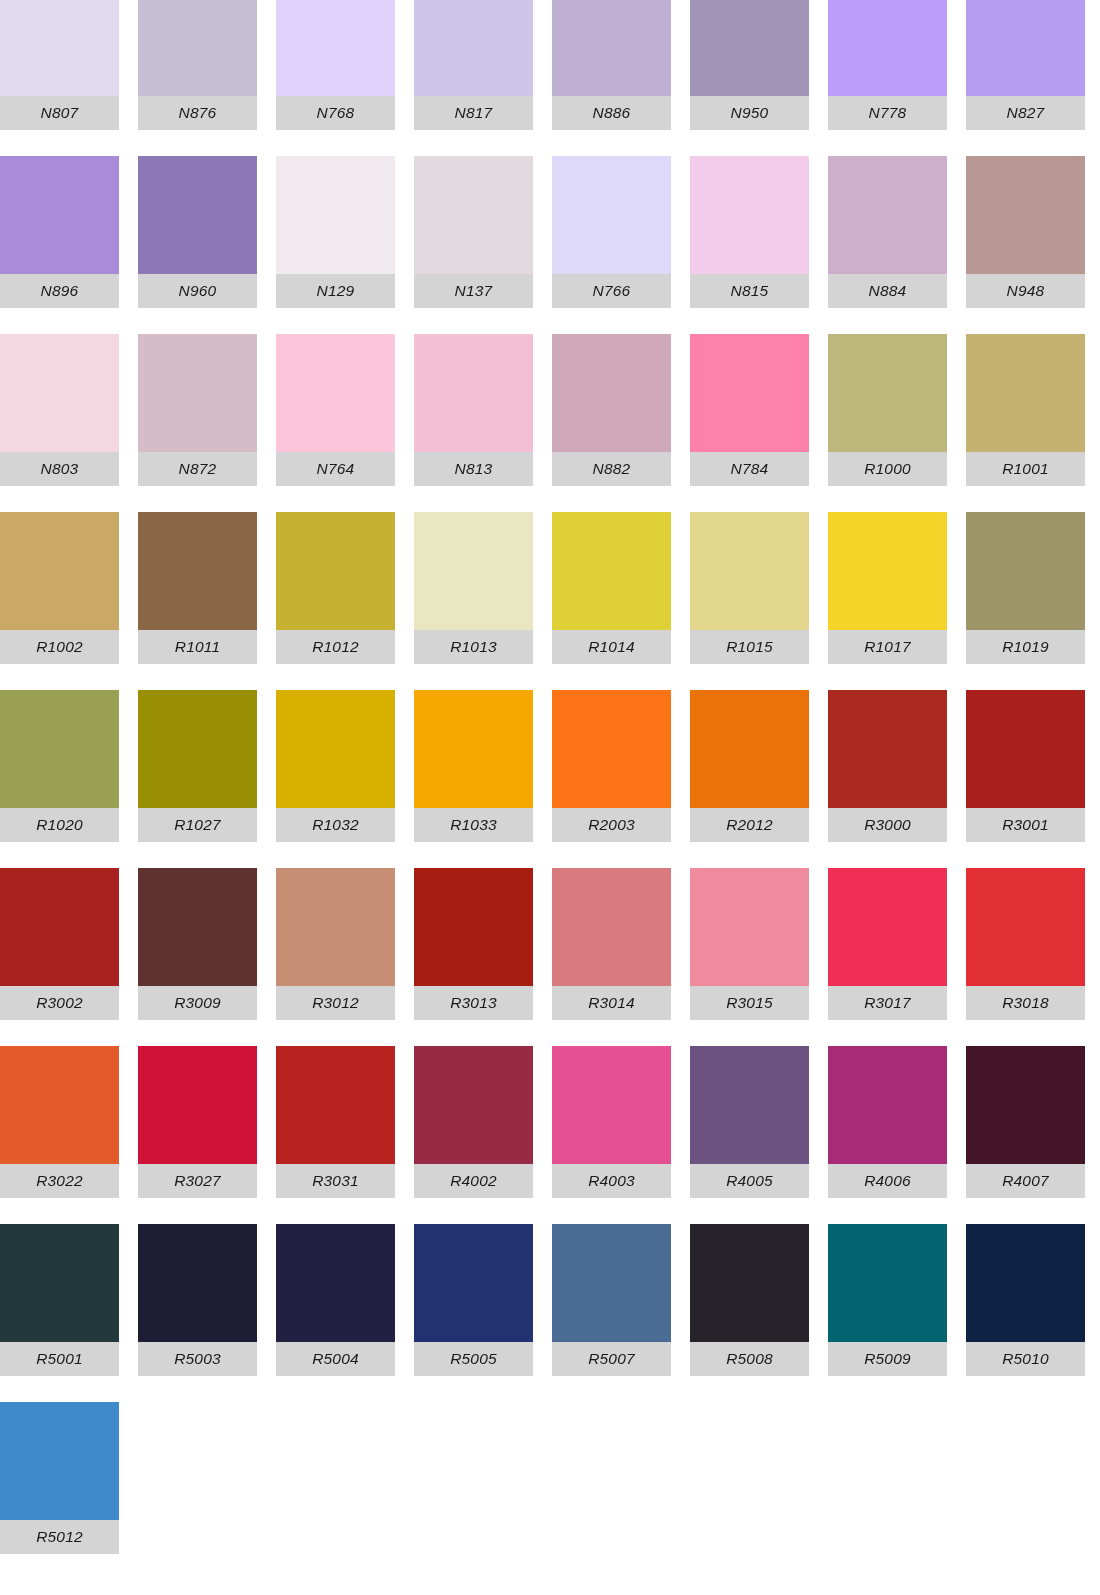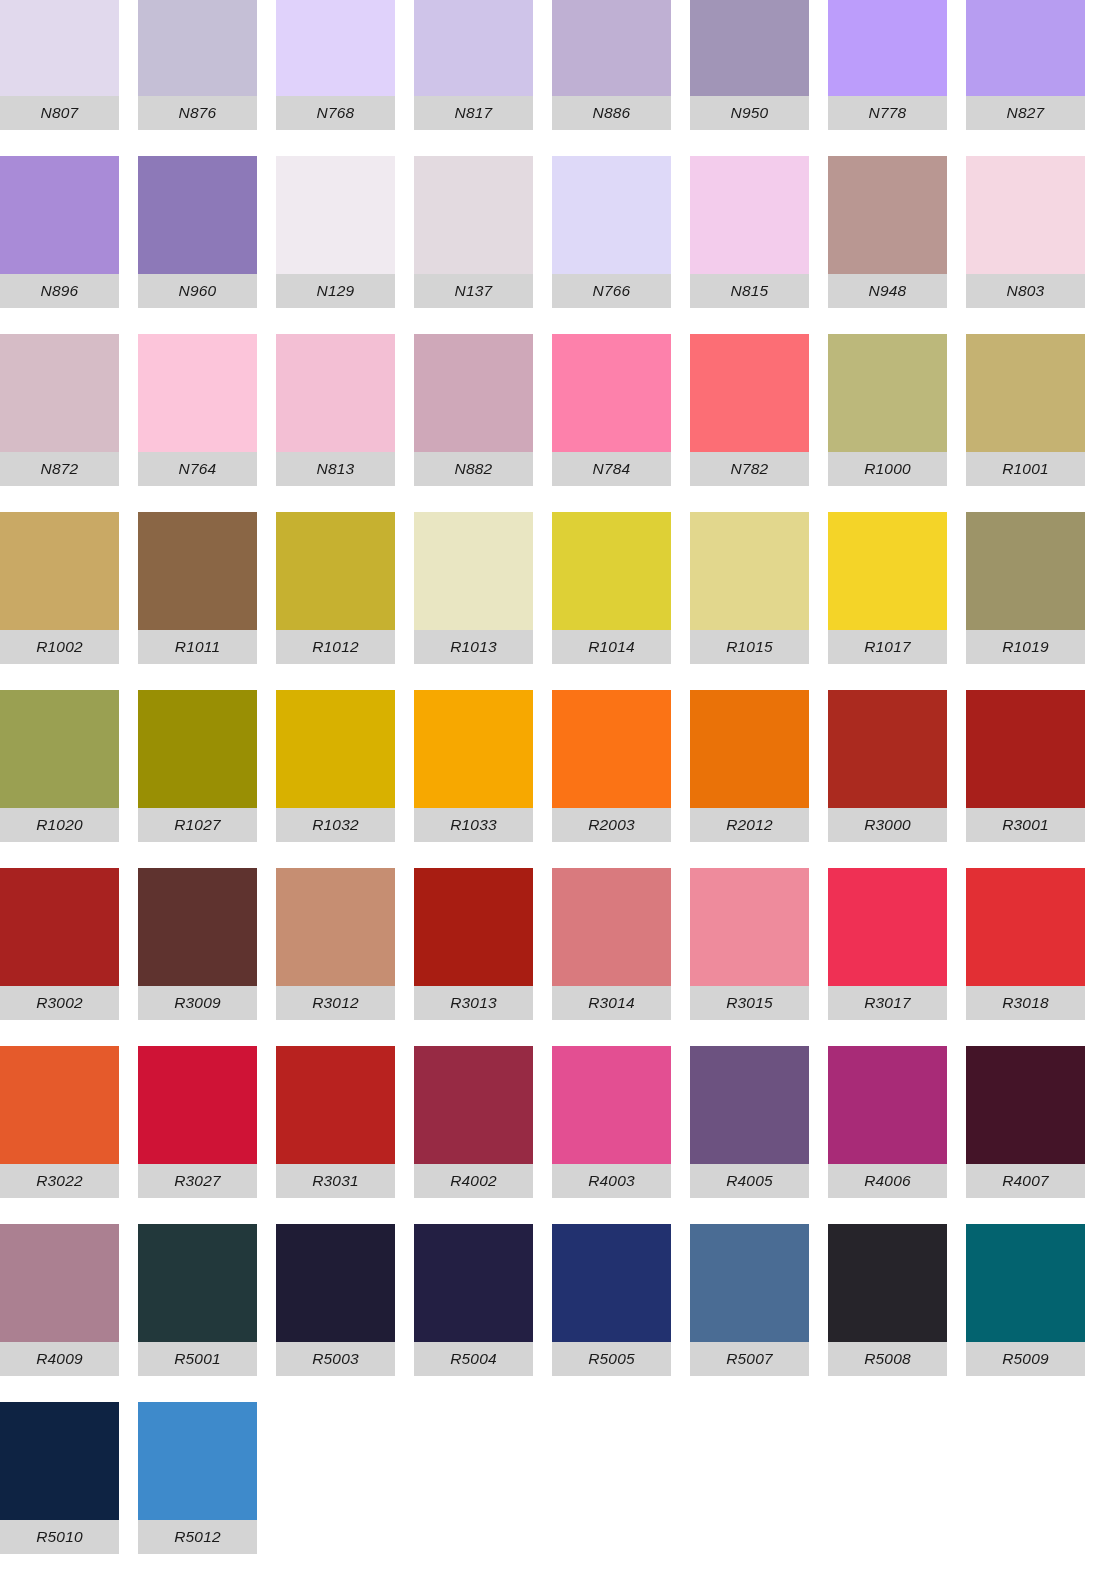--- a/index.html
+++ b/index.html
@@ -110,20 +110,24 @@
       </div>
       <div class="swatch-cell">
         <div class="swatch-color" style="background-color: rgb(222, 217, 248);"></div>
         <div class="swatch-label">N766</div>
       </div>
       <div class="swatch-cell">
         <div class="swatch-color" style="background-color: rgb(243, 204, 236);"></div>
         <div class="swatch-label">N815</div>
       </div>
       <div class="swatch-cell">
+        <div class="swatch-color" style="background-color: rgb(205, 175, 204);"></div>
+        <div class="swatch-label">N884</div>
+      </div>
+      <div class="swatch-cell">
         <div class="swatch-color" style="background-color: rgb(185, 151, 146);"></div>
         <div class="swatch-label">N948</div>
       </div>
       <div class="swatch-cell">
         <div class="swatch-color" style="background-color: rgb(245, 215, 226);"></div>
         <div class="swatch-label">N803</div>
       </div>
       <div class="swatch-cell">
         <div class="swatch-color" style="background-color: rgb(214, 188, 198);"></div>
         <div class="swatch-label">N872</div>
@@ -138,24 +142,20 @@
       </div>
       <div class="swatch-cell">
         <div class="swatch-color" style="background-color: rgb(207, 168, 185);"></div>
         <div class="swatch-label">N882</div>
       </div>
       <div class="swatch-cell">
         <div class="swatch-color" style="background-color: rgb(253, 129, 171);"></div>
         <div class="swatch-label">N784</div>
       </div>
       <div class="swatch-cell">
-        <div class="swatch-color" style="background-color: rgb(252, 110, 117);"></div>
-        <div class="swatch-label">N782</div>
-      </div>
-      <div class="swatch-cell">
         <div class="swatch-color" style="background-color: rgb(188, 184, 123);"></div>
         <div class="swatch-label">R1000</div>
       </div>
       <div class="swatch-cell">
         <div class="swatch-color" style="background-color: rgb(197, 178, 114);"></div>
         <div class="swatch-label">R1001</div>
       </div>
       <div class="swatch-cell">
         <div class="swatch-color" style="background-color: rgb(201, 169, 101);"></div>
         <div class="swatch-label">R1002</div>
@@ -276,24 +276,20 @@
         <div class="swatch-color" style="background-color: rgb(108, 82, 128);"></div>
         <div class="swatch-label">R4005</div>
       </div>
       <div class="swatch-cell">
         <div class="swatch-color" style="background-color: rgb(168, 43, 119);"></div>
         <div class="swatch-label">R4006</div>
       </div>
       <div class="swatch-cell">
         <div class="swatch-color" style="background-color: rgb(68, 20, 40);"></div>
         <div class="swatch-label">R4007</div>
-      </div>
-      <div class="swatch-cell">
-        <div class="swatch-color" style="background-color: rgb(171, 128, 145);"></div>
-        <div class="swatch-label">R4009</div>
       </div>
       <div class="swatch-cell">
         <div class="swatch-color" style="background-color: rgb(34, 56, 59);"></div>
         <div class="swatch-label">R5001</div>
       </div>
       <div class="swatch-cell">
         <div class="swatch-color" style="background-color: rgb(31, 28, 53);"></div>
         <div class="swatch-label">R5003</div>
       </div>
       <div class="swatch-cell">

